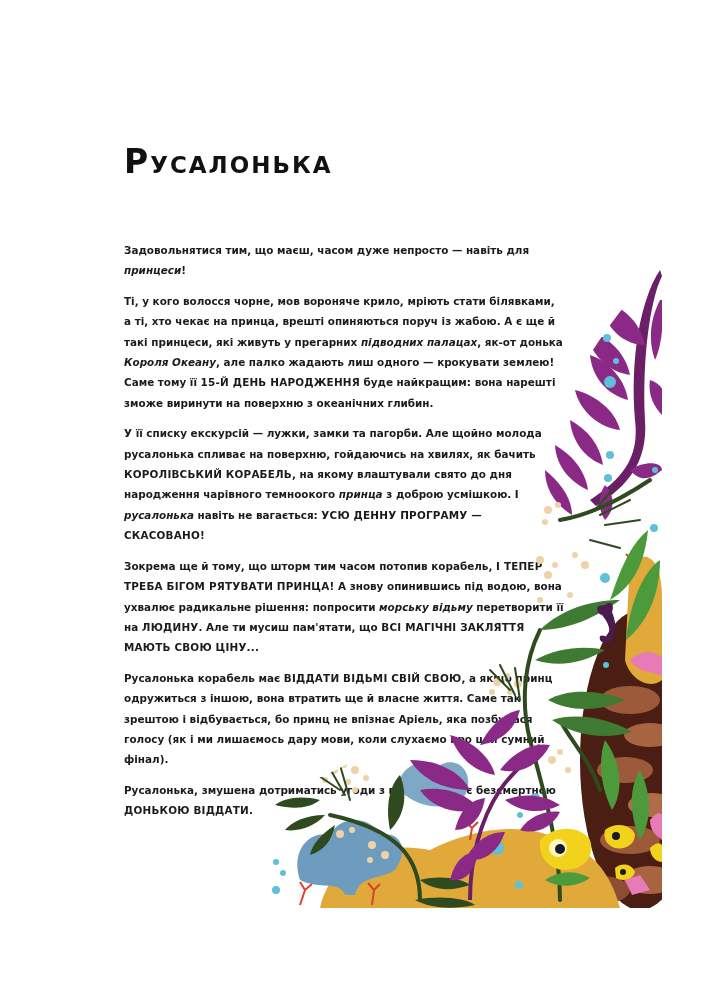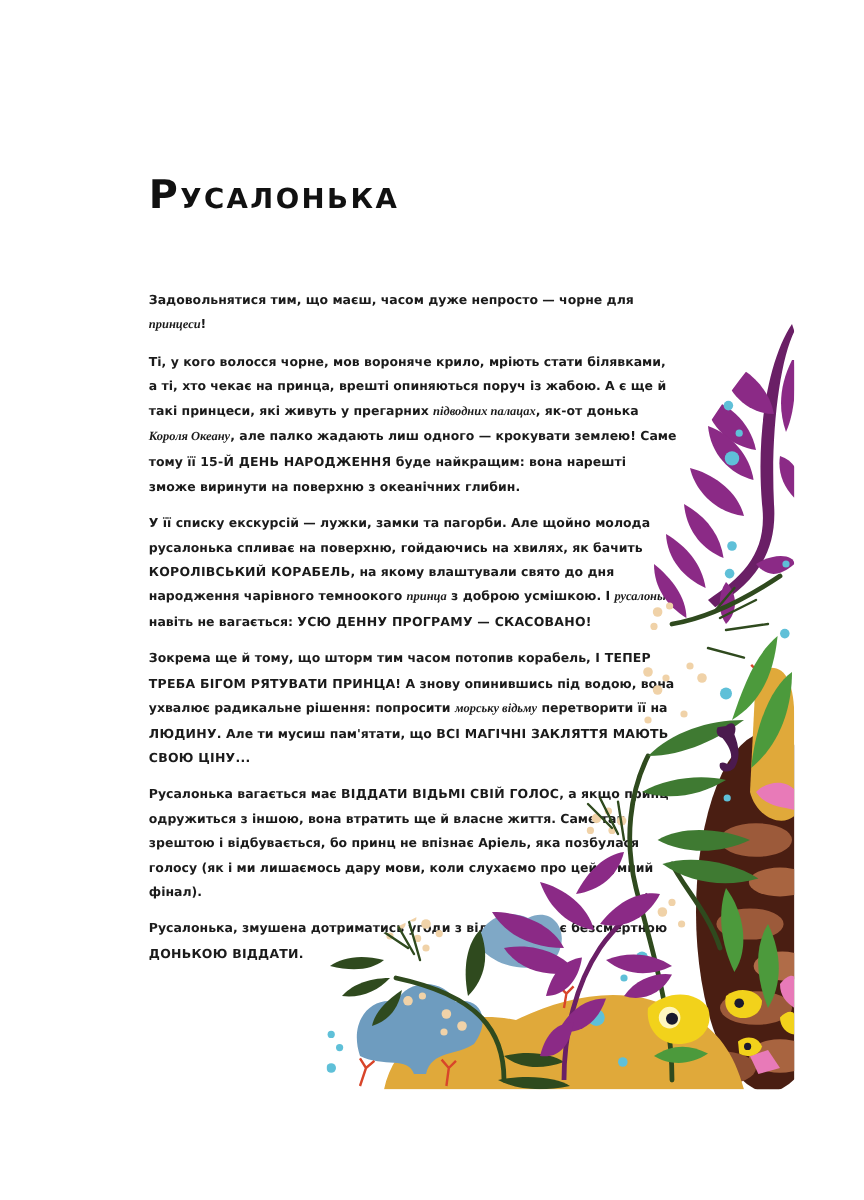--- a/index.html
+++ b/index.html
@@ -13,37 +13,37 @@
       position: absolute; left: 124px; top: 142px; margin: 0;
       font-family: "DejaVu Sans", sans-serif; font-weight: bold;
       font-size: 33px; letter-spacing: 2px; color: #111;
       font-variant: small-caps;
     }
     .body-text {
       position: absolute; left: 124px; top: 240px; width: 440px;
       font-size: 10.4px; line-height: 20.4px; font-weight: bold; color: #1b1b1b;
     }
     .body-text p { margin: 0 0 10px 0; }
-    .body-text em { font-style: italic; font-weight: 900; font-family: Liberation Serif, serif; }
+    .body-text em { font-style: italic; font-weight: 900; }
     .body-text .up { font-weight: bold; letter-spacing: 0.2px; }
     .illustration { position: absolute; left: 0; top: 0; width: 720px; height: 1000px; pointer-events: none; }
   </style>
 </head>
 <body>
 
 <div class="page">
 
   <h1 class="title">Русалонька</h1>
 
   <div class="body-text">
-    <p><span>Задовольнятися тим, що маєш, часом дуже непросто — чорне для </span><em>принцеси</em><span>!</span></p>
+    <p><span>Задовольнятися тим, що маєш, часом дуже непросто — навіть для </span><em>принцеси</em><span>!</span></p>
     <p><span>Ті, у кого волосся чорне, мов вороняче крило, мріють стати білявками, а ті, хто чекає на принца, врешті опиняються поруч із жабою. А є ще й такі принцеси, які живуть у прегарних </span><em>підводних палацах</em><span>, як-от донька </span><em>Короля Океану</em><span>, але палко жадають лиш одного — крокувати землею! Саме тому її </span><span class="up">15-Й ДЕНЬ НАРОДЖЕННЯ</span><span> буде найкращим: вона нарешті зможе виринути на поверхню з океанічних глибин.</span></p>
     <p><span>У її списку екскурсій — лужки, замки та пагорби. Але щойно молода русалонька спливає на поверхню, гойдаючись на хвилях, як бачить </span><span class="up">КОРОЛІВСЬКИЙ КОРАБЕЛЬ</span><span>, на якому влаштували свято до дня народження чарівного темноокого </span><em>принца</em><span> з доброю усмішкою. І </span><em>русалонька</em><span> навіть не вагається: </span><span class="up">УСЮ ДЕННУ ПРОГРАМУ — СКАСОВАНО!</span></p>
     <p><span>Зокрема ще й тому, що шторм тим часом потопив корабель, </span><span class="up">І ТЕПЕР ТРЕБА БІГОМ РЯТУВАТИ ПРИНЦА!</span><span> А знову опинившись під водою, вона ухвалює радикальне рішення: попросити </span><em>морську відьму</em><span> перетворити її на </span><span class="up">ЛЮДИНУ</span><span>. Але ти мусиш пам'ятати, що </span><span class="up">ВСІ МАГІЧНІ ЗАКЛЯТТЯ МАЮТЬ СВОЮ ЦІНУ...</span></p>
-    <p><span>Русалонька вагається має </span><span class="up">ВІДДАТИ ВІДЬМІ СВІЙ ГОЛОС</span><span>, а якщо принц одружиться з іншою, вона втратить ще й власне життя. Саме так зрештою і відбувається, бо принц не впізнає Аріель, яка позбулася голосу (як і ми лишаємось дару мови, коли слухаємо про цей сумний фінал).</span></p>
+    <p><span>Русалонька корабель має </span><span class="up">ВІДДАТИ ВІДЬМІ СВІЙ СВОЮ</span><span>, а якщо принц одружиться з іншою, вона втратить ще й власне життя. Саме так зрештою і відбувається, бо принц не впізнає Аріель, яка позбулася голосу (як і ми лишаємось дару мови, коли слухаємо про цей сумний фінал).</span></p>
     <p><span>Русалонька, змушена дотриматись угоди з відьмою, стає безсмертною </span><span class="up">ДОНЬКОЮ ВІДДАТИ</span><span>.</span></p>
   </div>
 
   <svg class="illustration" viewBox="0 0 720 1000" xmlns="http://www.w3.org/2000/svg">
     <defs>
       <clipPath id="illoClip">
         <path d="M662 262 L662 908 L272 908 L272 800 C330 770 380 760 420 700 C470 640 520 560 540 470 C555 400 600 330 662 262 Z"></path>
       </clipPath>
     </defs>
     <g clip-path="url(#illoClip)">

